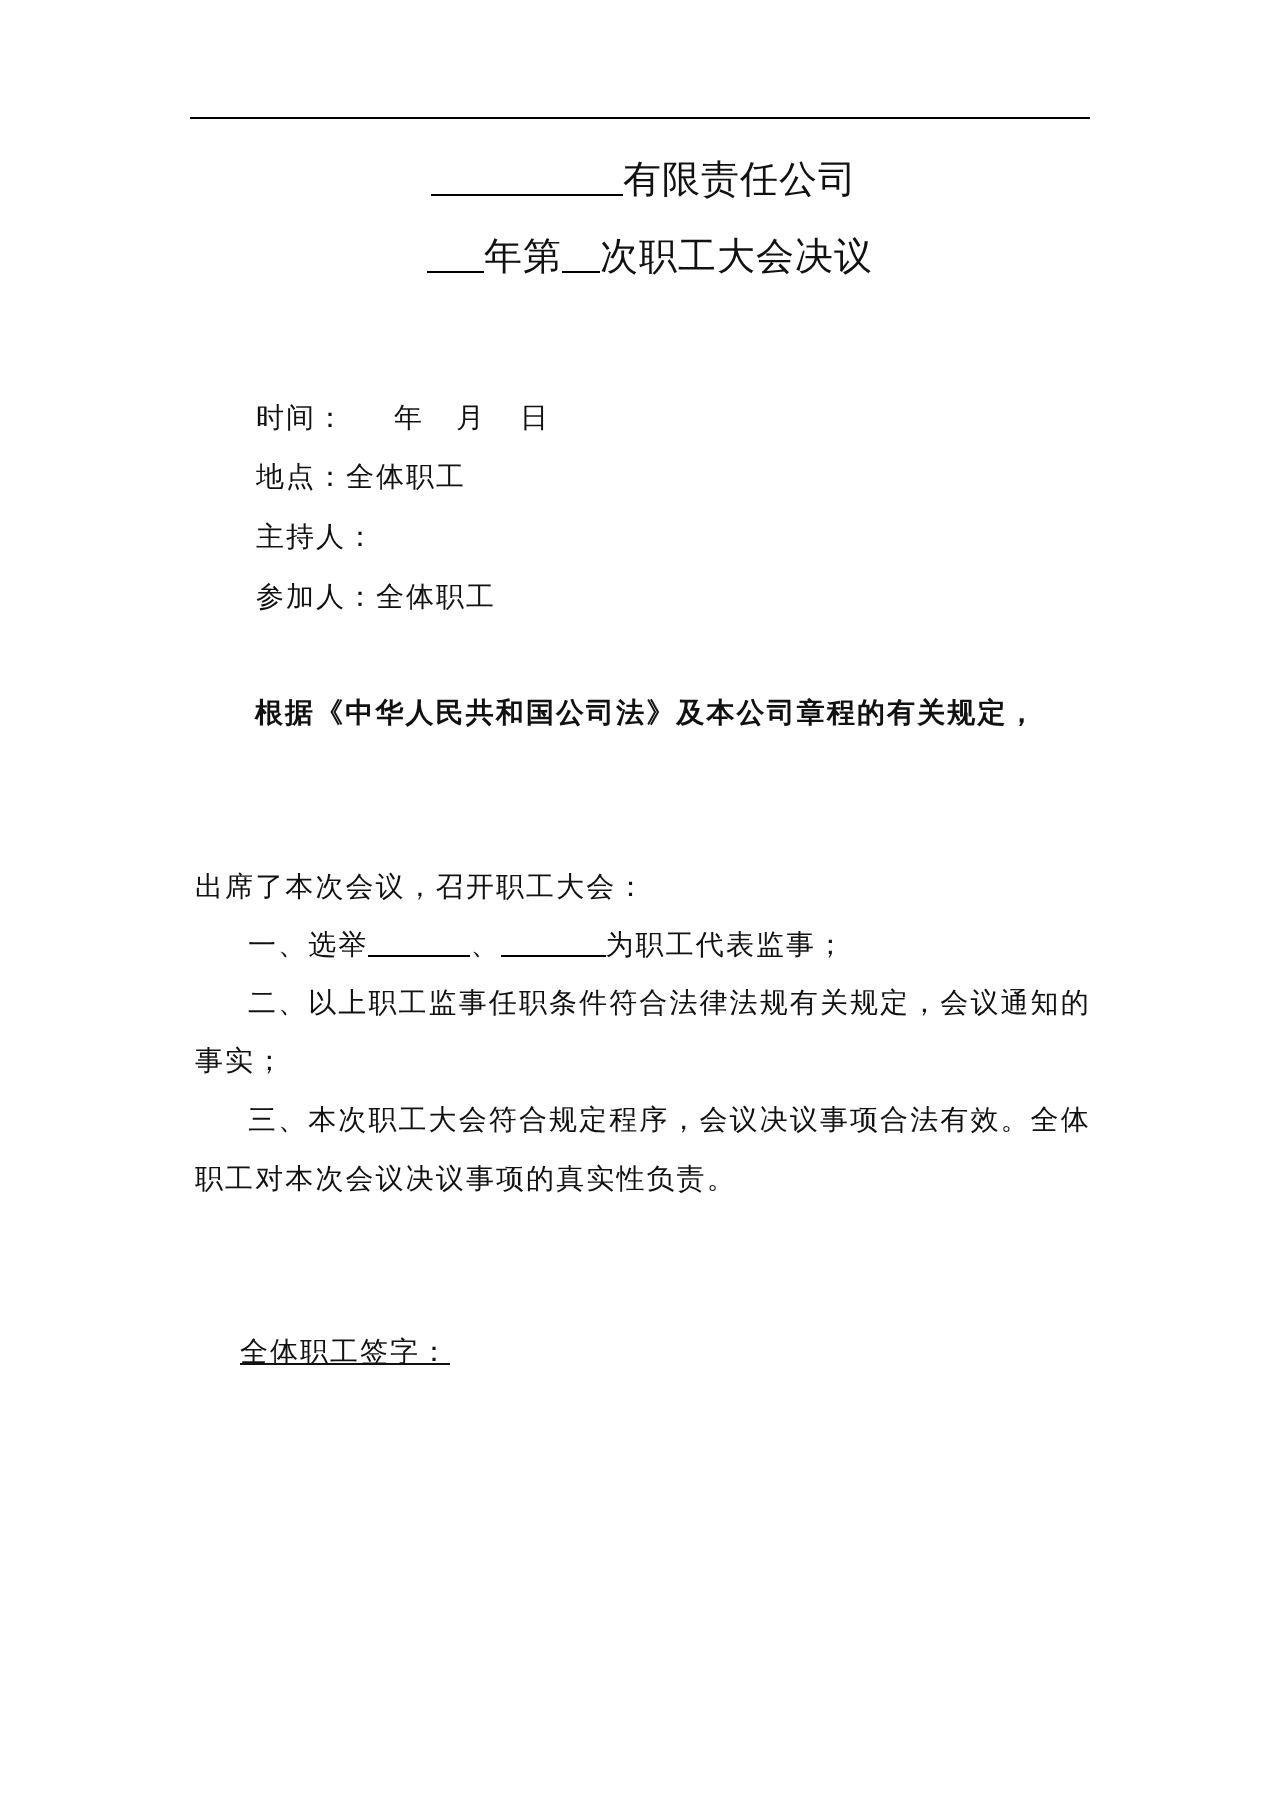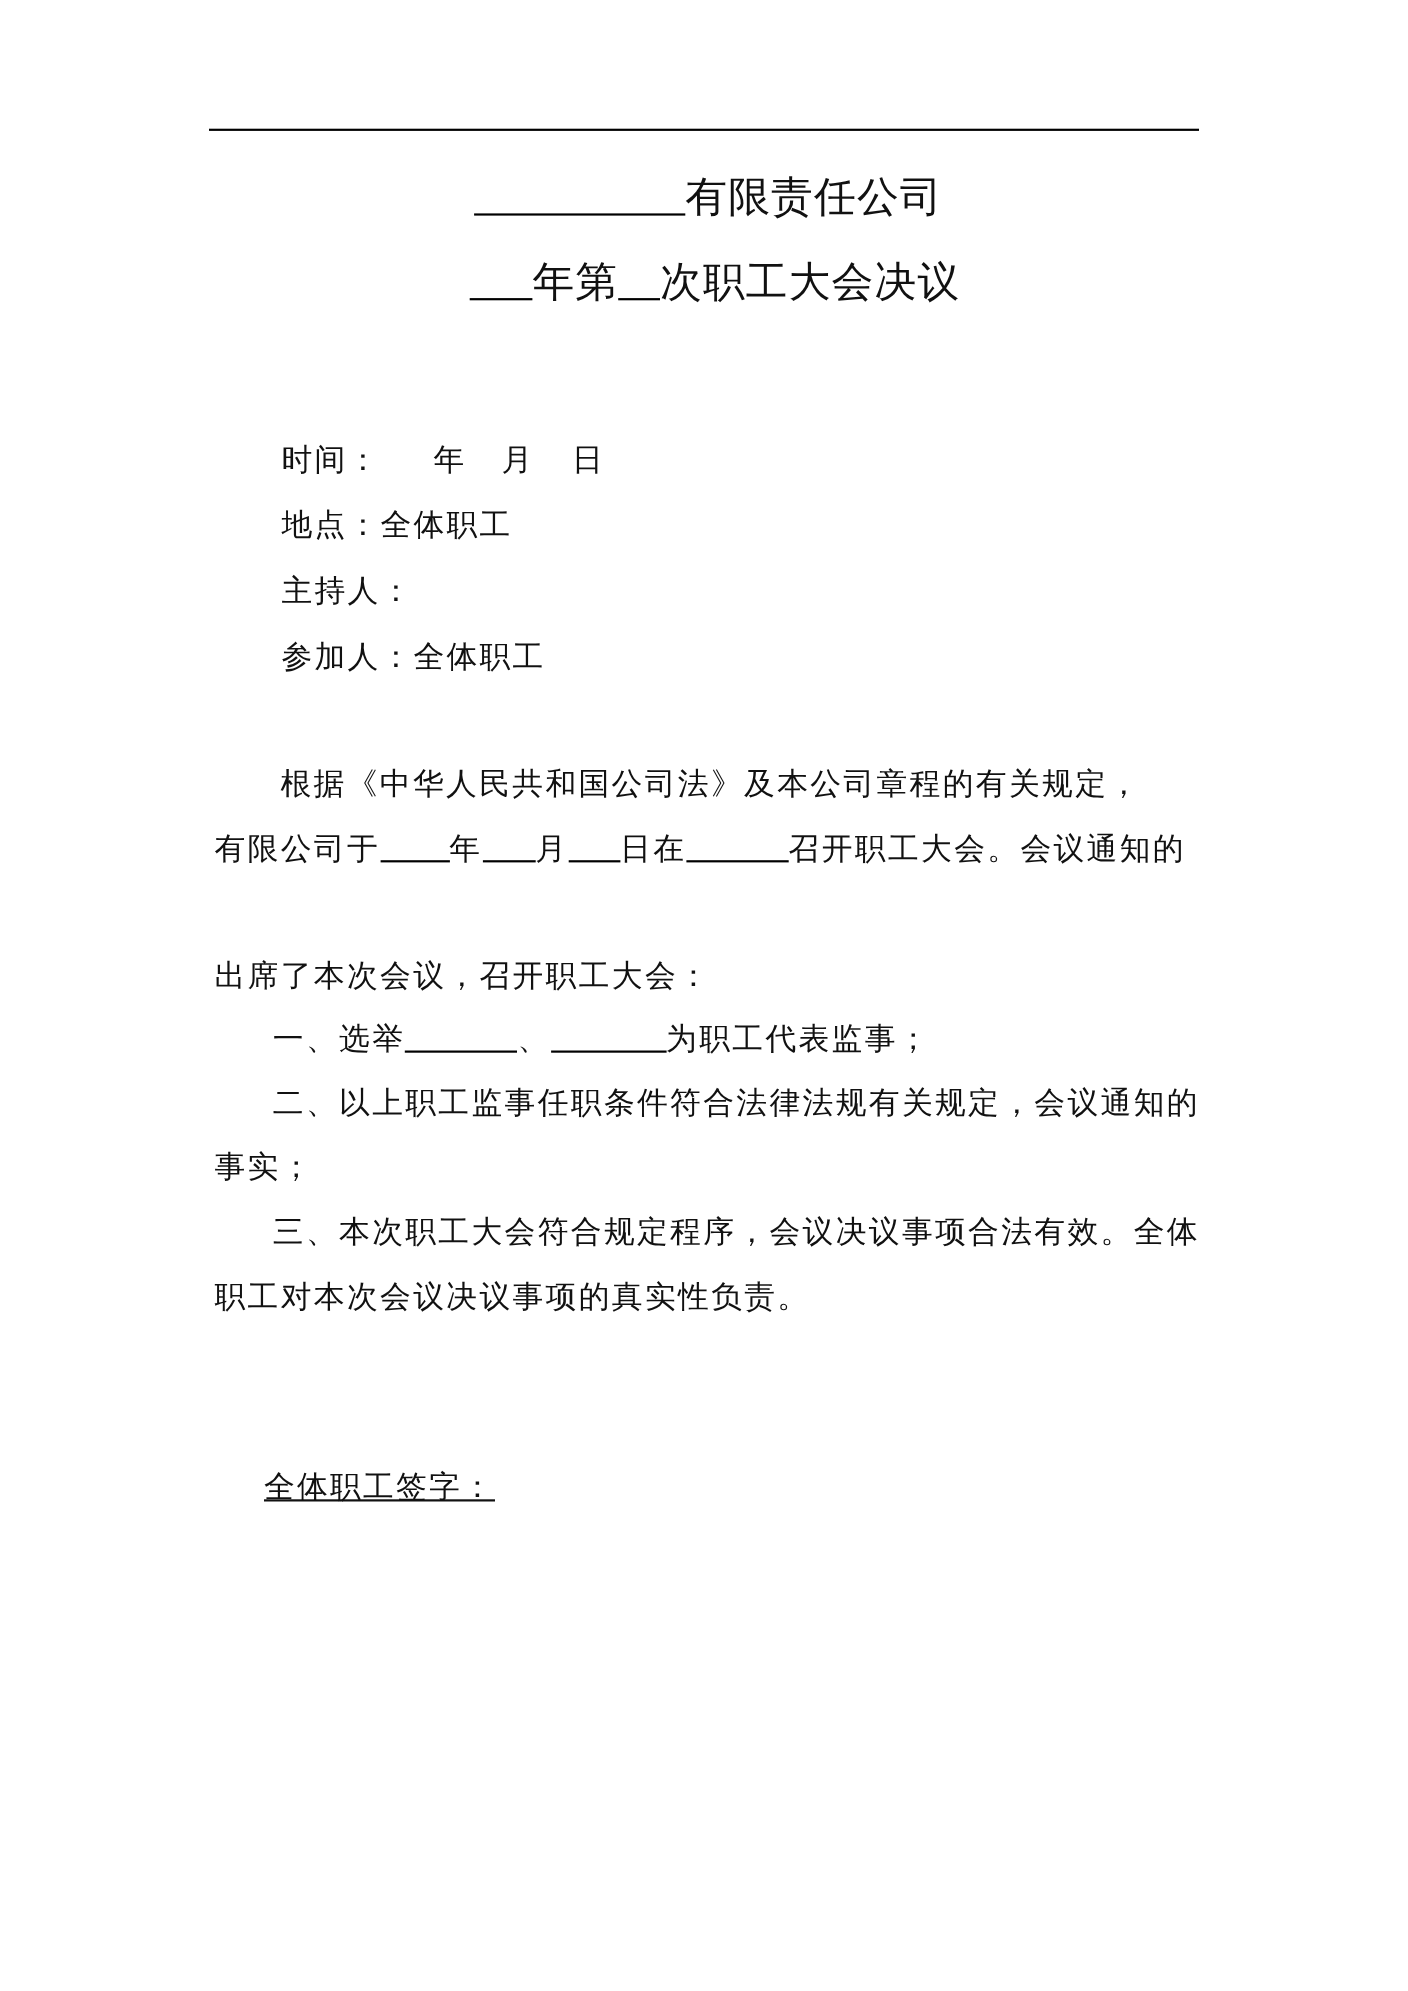--- a/index.html
+++ b/index.html
@@ -62,21 +62,21 @@
     }
     .body-line {
       position: absolute;
       left: 195px;
       width: 895px;
       font-size: 28px;
       line-height: 32px;
       white-space: nowrap;
       letter-spacing: 2.1px;
     }
-    .indent-para { left: 255px; width: 835px; }
+    .indent-para { left: 255px; width: 835px; font-weight: bold; }
     .indent-item { left: 248px; width: 850px; }
     .body-line .blank { height: 28px; margin-bottom: -3px; }
     .signature {
       position: absolute;
       left: 240px;
       top: 1336px;
       font-size: 28px;
       line-height: 32px;
       letter-spacing: 2px;
       white-space: nowrap;
@@ -109,23 +109,20 @@
   <div class="info" style="top:521px">
     <span>主持人：</span><span></span>
   </div>
 
   <div class="info" style="top:581px">
     <span>参加人：</span><span>全体职工</span>
   </div>
 
   <div class="body-line indent-para" style="top:697px">根据《中华人民共和国公司法》及本公司章程的有关规定，</div>
 
-  <div class="body-line" style="top:754px">
-    <span>有限公司于</span><span class="blank" style="width:63px"></span><span>年</span><span class="blank" style="width:48px"></span><span>月</span><span class="blank" style="width:47px"></span><span>日在</span><span class="blank" style="width:93px"></span><span>召开职工大会。会议通知的</span>
-  </div>
 
 
   <div class="body-line" style="top:871px">出席了本次会议，召开职工大会：</div>
 
   <div class="body-line indent-item" style="top:927px">
     <span>一、选举</span><span class="blank" style="width:102px"></span><span>、</span><span class="blank" style="width:105px"></span><span>为职工代表监事；</span>
   </div>
 
   <div class="body-line indent-item" style="top:987px">二、以上职工监事任职条件符合法律法规有关规定，会议通知的</div>
   <div class="body-line" style="top:1045px">事实；</div>

